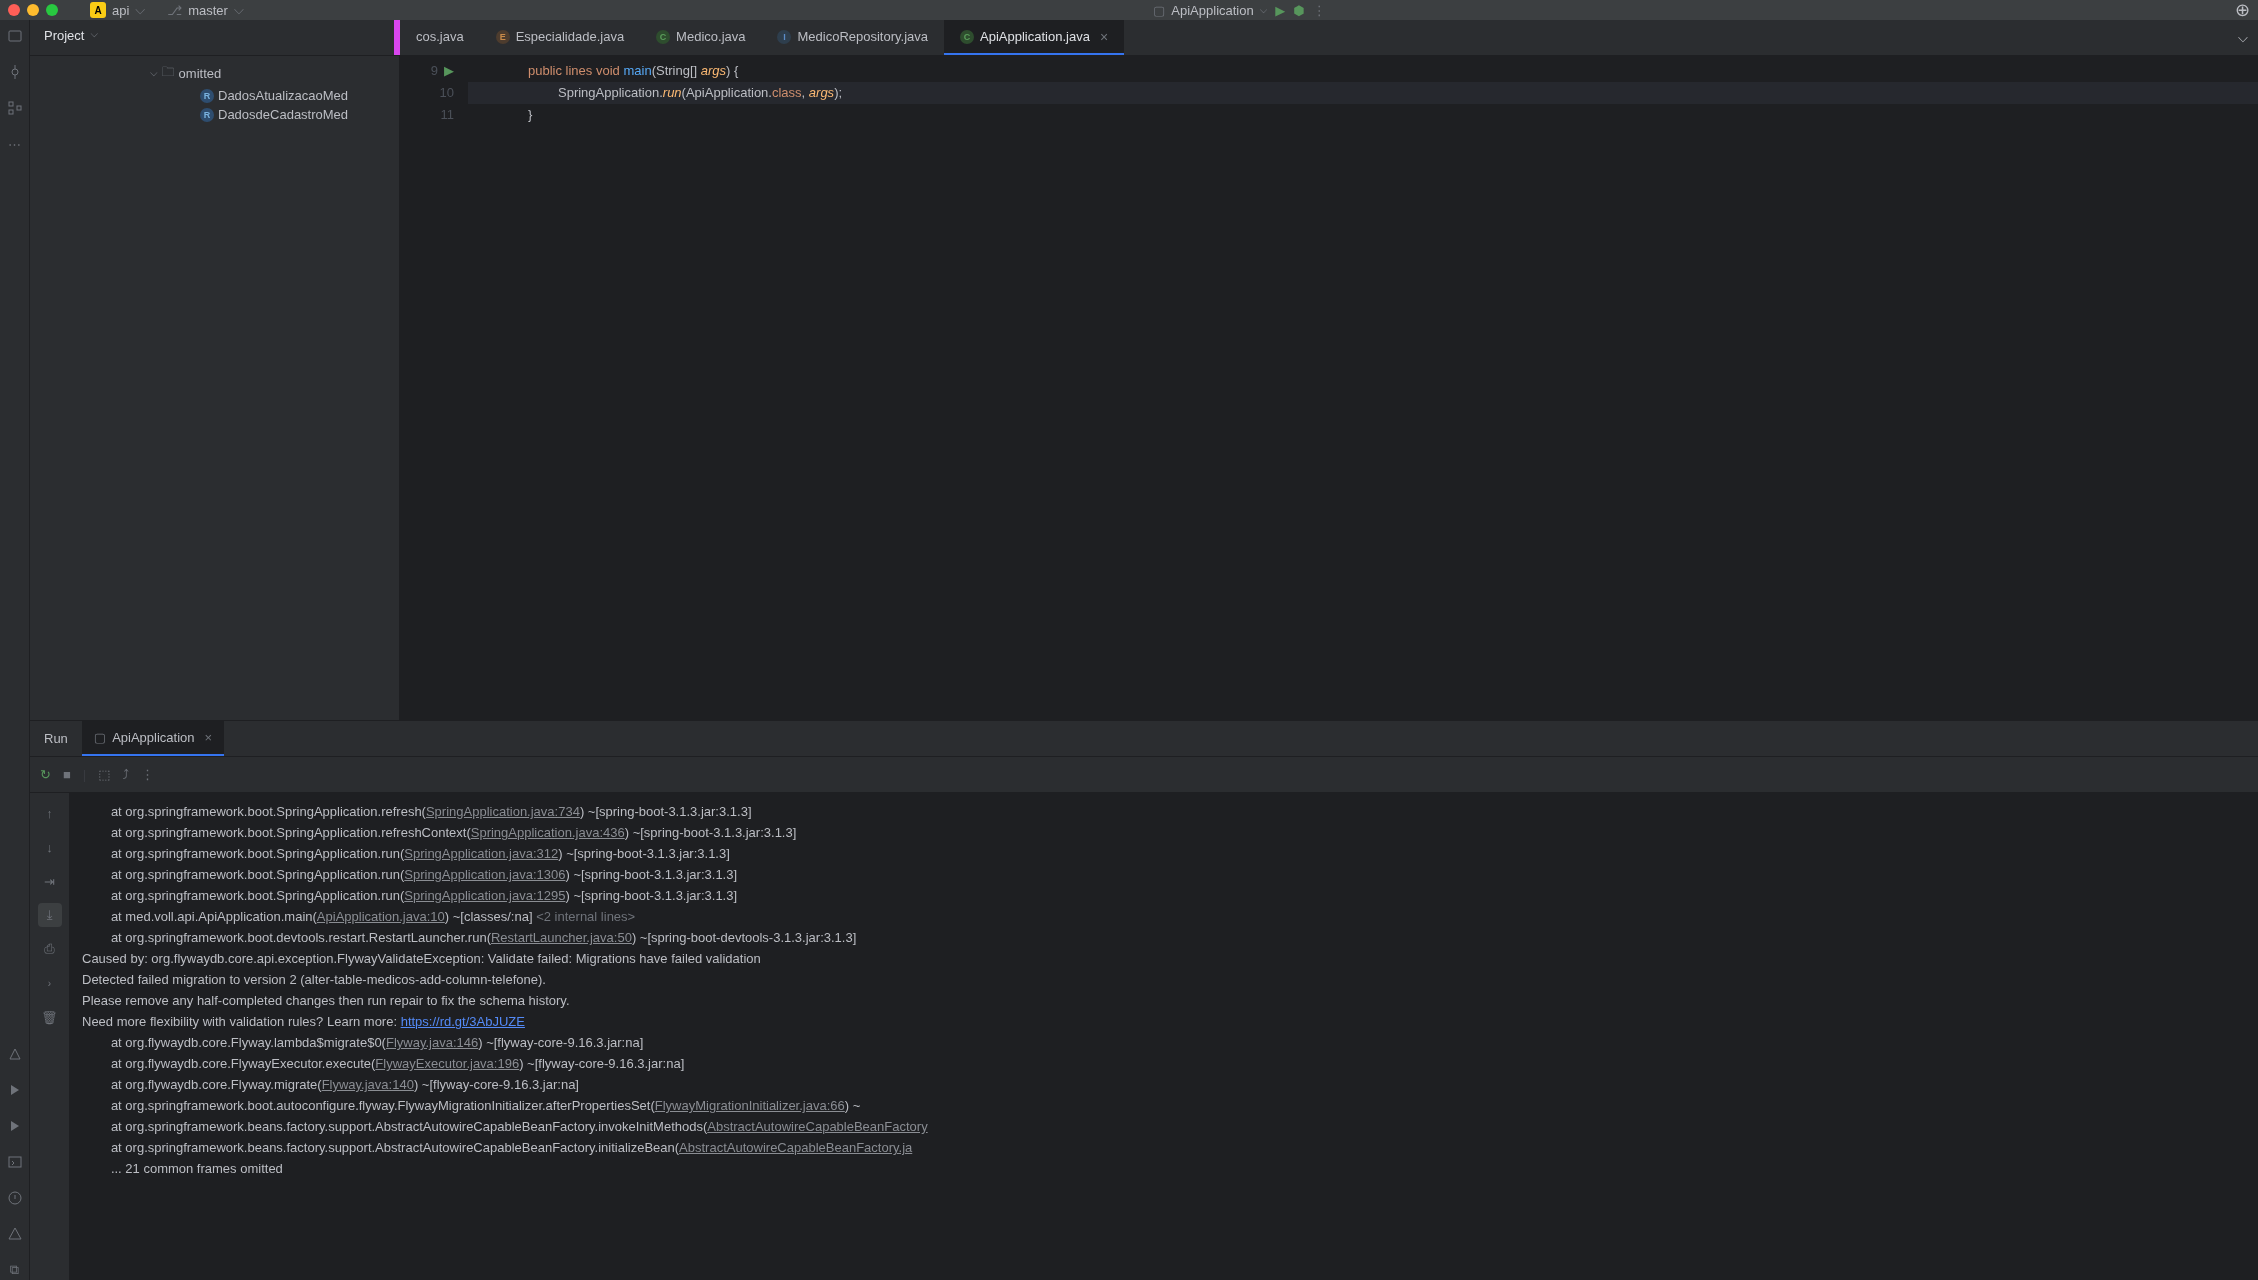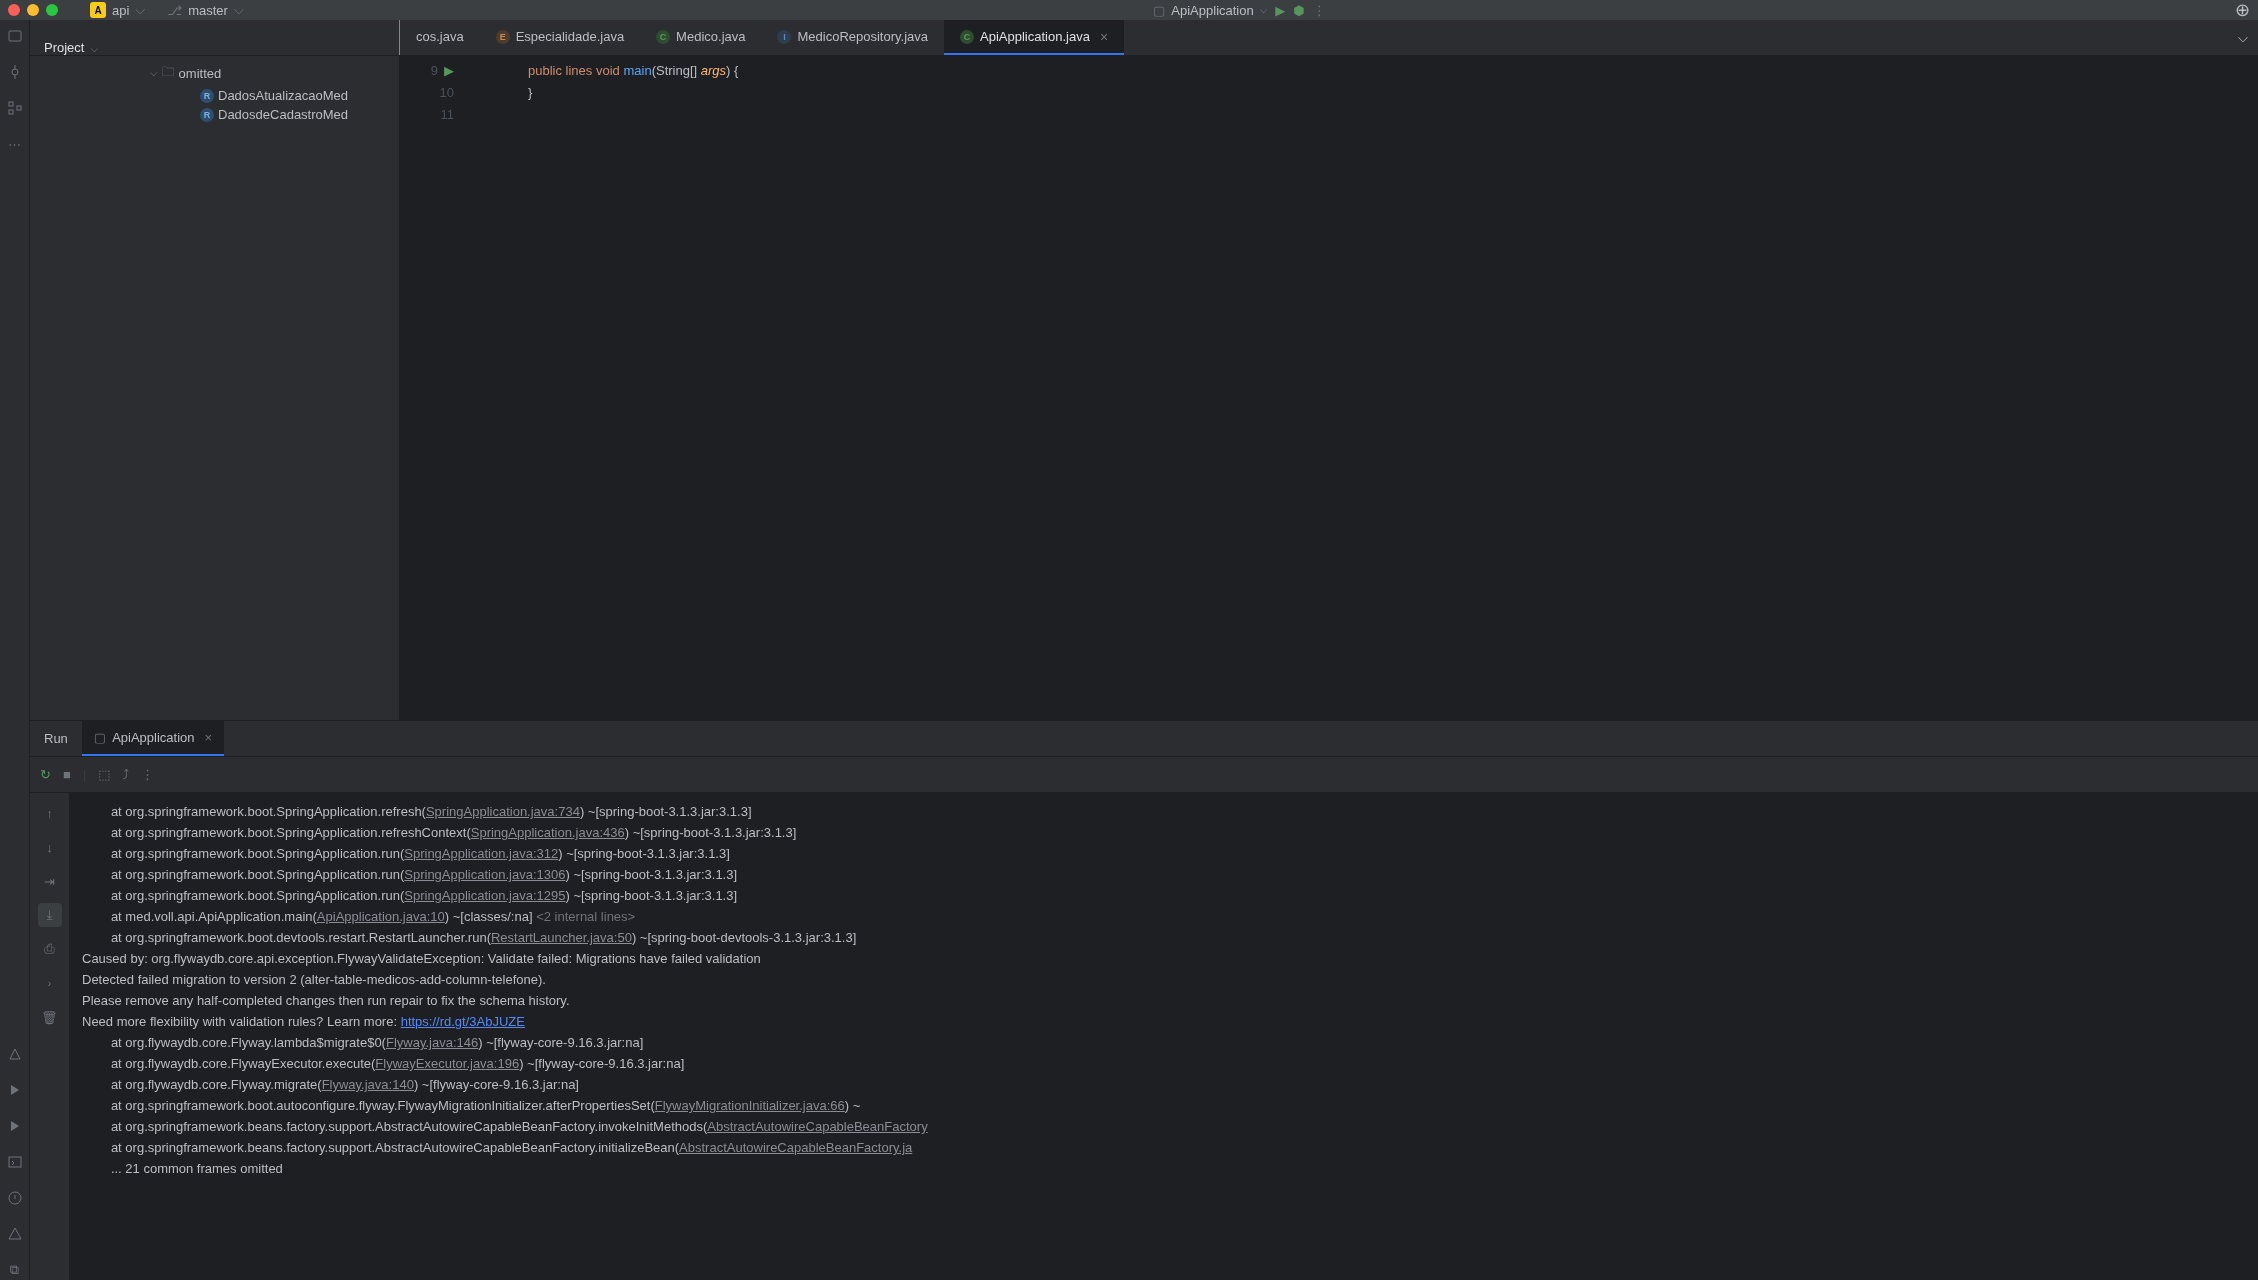--- a/index.html
+++ b/index.html
@@ -10,21 +10,21 @@
 .dr{background:#ff5f57}.dy{background:#febc2e}.dg{background:#28c840}
 .titlecenter{flex:1;display:flex;justify-content:center;align-items:center;gap:8px;color:#bcbec4}
 .titleright{display:flex;gap:14px;align-items:center}
 .badge{background:#facc15;color:#000;width:16px;height:16px;border-radius:3px;display:flex;align-items:center;justify-content:center;font-size:10px;font-weight:bold}
 .main{flex:1;display:flex;overflow:hidden}
 .gutter{width:30px;background:#2b2d30;border-right:1px solid #1e1f22;display:flex;flex-direction:column;align-items:center;padding-top:6px;gap:16px}
 .gicon{width:20px;height:20px;display:flex;align-items:center;justify-content:center;color:#6f737a;cursor:pointer}
 .gicon svg{width:16px;height:16px}
 .content{flex:1;display:flex;flex-direction:column;overflow:hidden}
 .tabs{height:36px;background:#2b2d30;border-bottom:1px solid #1e1f22;display:flex;align-items:stretch}
-.projbtn{padding:0 14px;display:flex;align-items:flex-end;gap:6px;color:#dfe1e5;font-size:13px;border-right:1px solid #d946ef;min-width:370px}
+.projbtn{padding:8px 14px;display:flex;align-items:flex-start;gap:6px;color:#dfe1e5;font-size:13px;border-right:6px solid #d946ef;min-width:370px}
 .filetabs{display:flex;flex:1}
 .tab{padding:0 16px;display:flex;align-items:center;gap:6px;font-size:13px;color:#bcbec4;cursor:pointer;border-bottom:2px solid transparent}
 .tab.active{background:#1e1f22;border-bottom:2px solid #3574f0;color:#dfe1e5}
 .tab .close{color:#6f737a;margin-left:4px;font-size:14px}
 .ticon{width:14px;height:14px;border-radius:50%;display:flex;align-items:center;justify-content:center;font-size:9px;font-weight:bold}
 .tc{background:#2e4d2e;color:#5b9e5b}
 .te{background:#4d3c2e;color:#c88a4a}
 .ti{background:#2e3e4d;color:#5b8cc8}
 .moretab{width:30px;display:flex;align-items:center;justify-content:center;color:#bcbec4}
 .split{flex:1;display:flex;overflow:hidden}
@@ -207,20 +207,21 @@
             </div>
           <div class="ln">
               <span>10</span>
             </div>
           <div class="ln">
               <span>11</span>
             </div>
         </div>
         <div class="code">
           <div><span style="padding-left:60px"></span><span class="kw">public</span> <span class="kw">lines</span> <span class="kw">void</span> <span class="mth">main</span>(<span class="typ">String[]</span> <span class="par">args</span>) {</div>
+          <div class="hl"><span style="padding-left:90px"></span><span class="cls">SpringApplication</span>.<span class="par">run</span>(<span class="cls">ApiApplication</span>.<span class="kw">class</span>, <span class="par">args</span>);</div>
           <div><span style="padding-left:60px"></span><span>}</span></div>
         </div>
       </div>
     </div>
 
     <div class="runpanel">
       <div class="runhdr">
         <div class="runlbl">Run</div>
         <div class="runtab">
           <span style="color:#6f737a">▢</span>

